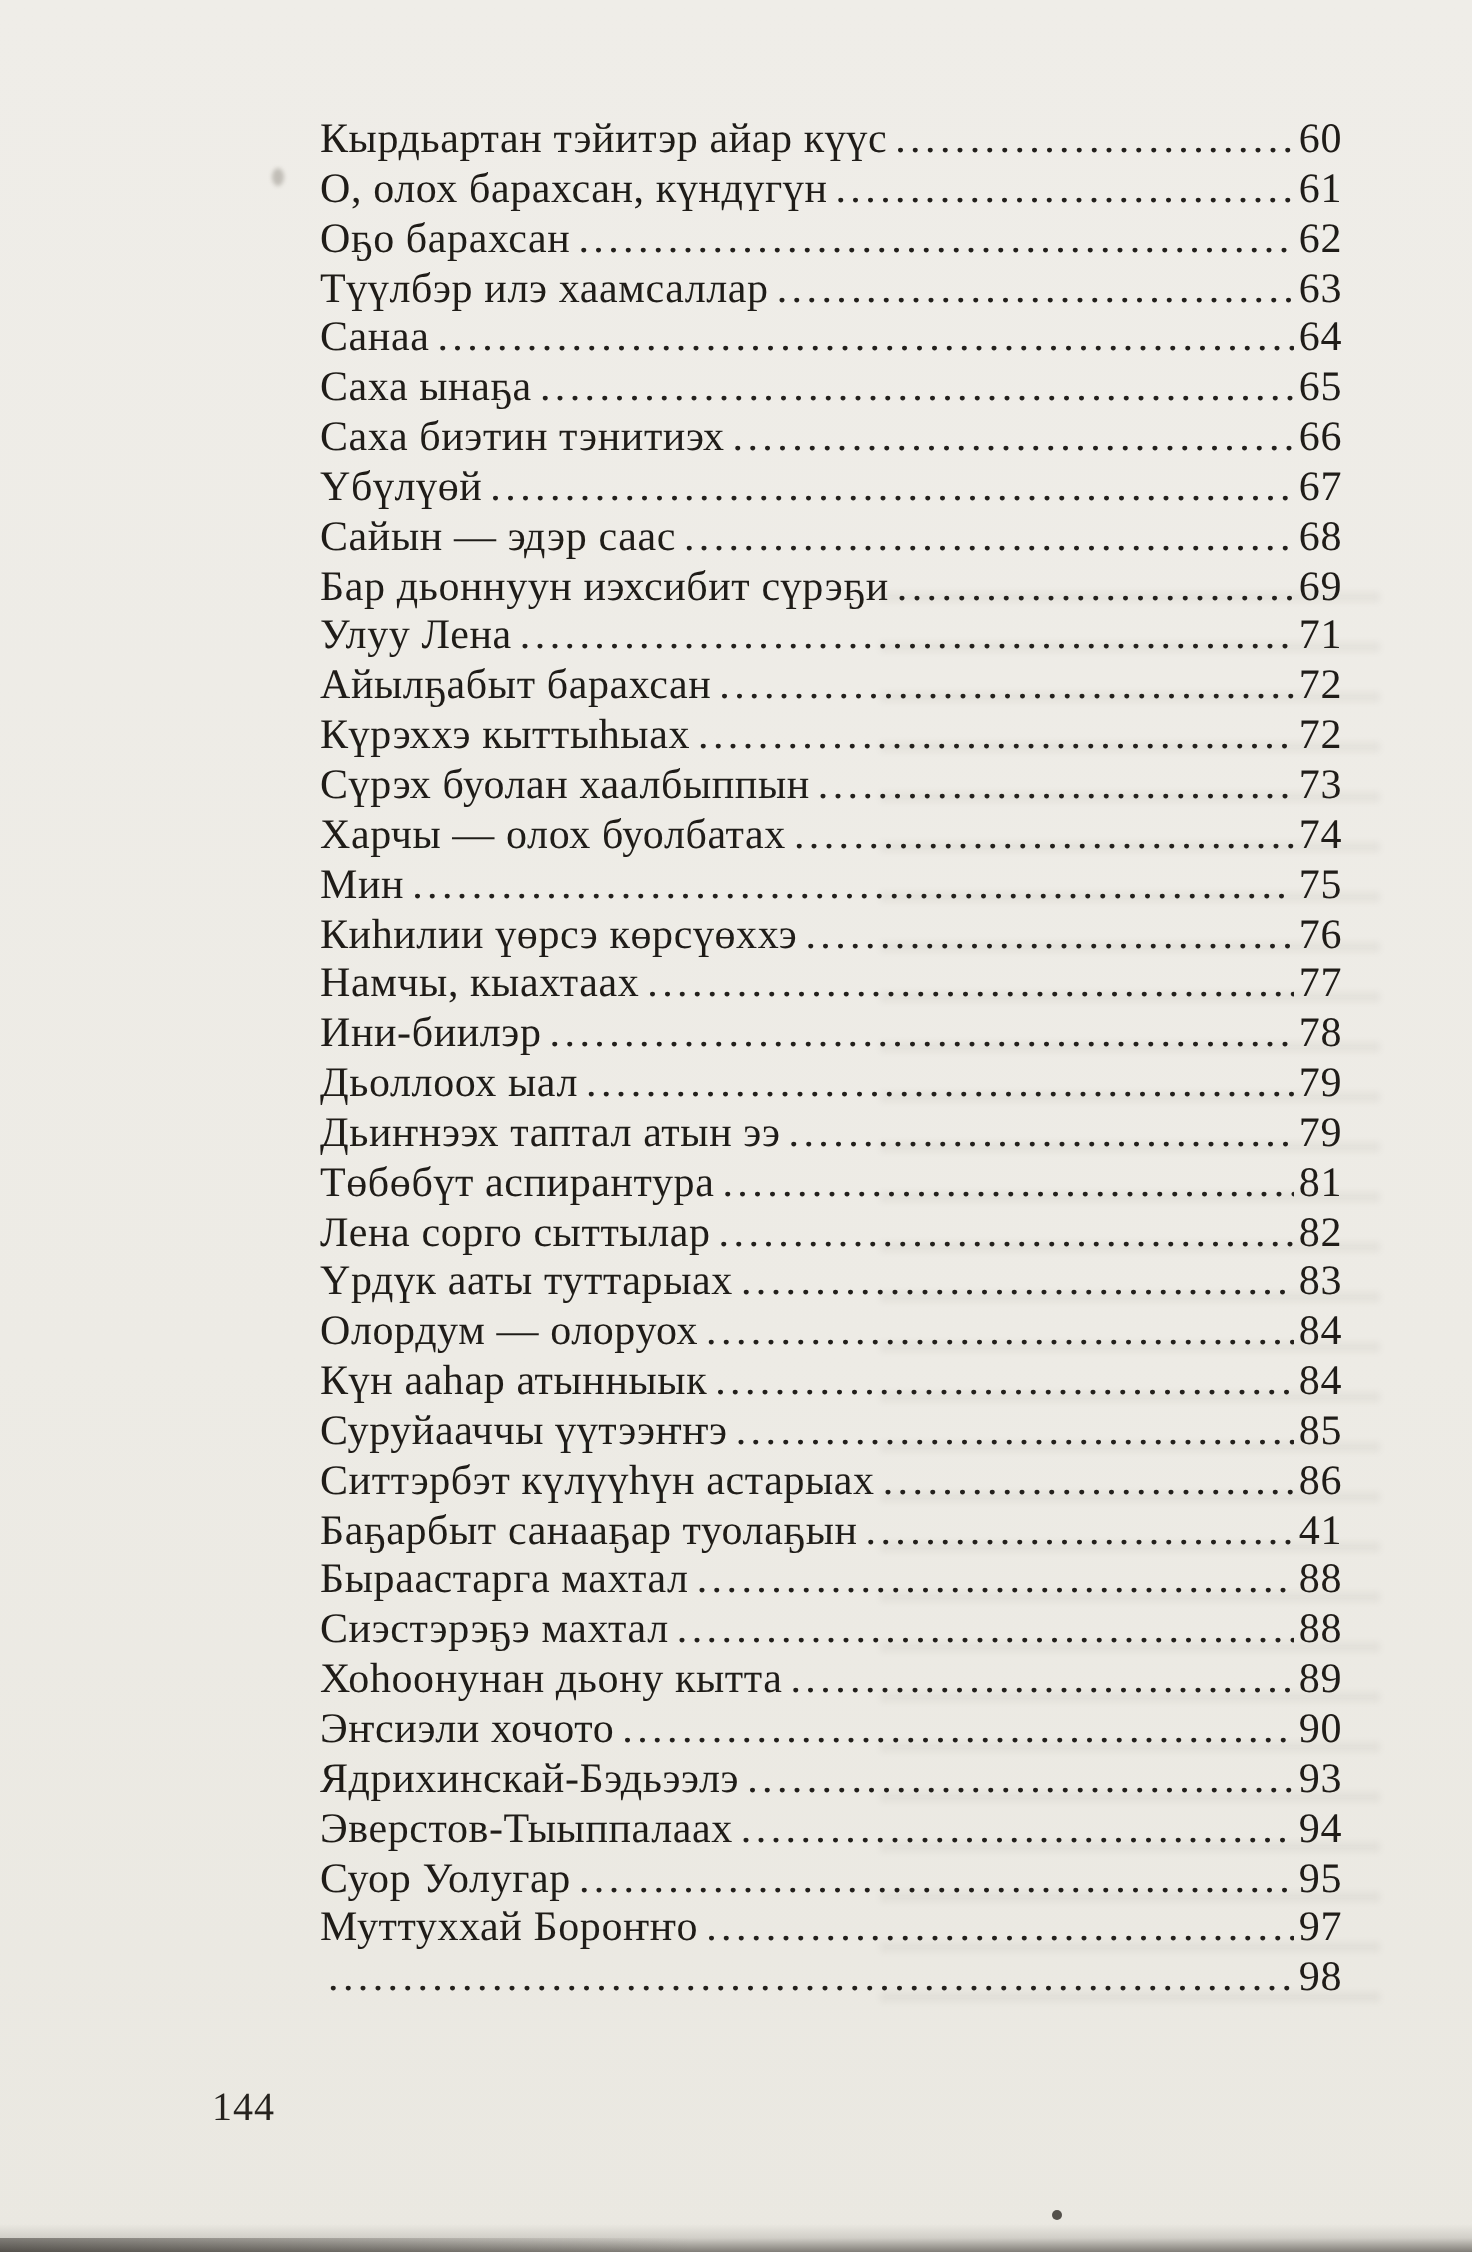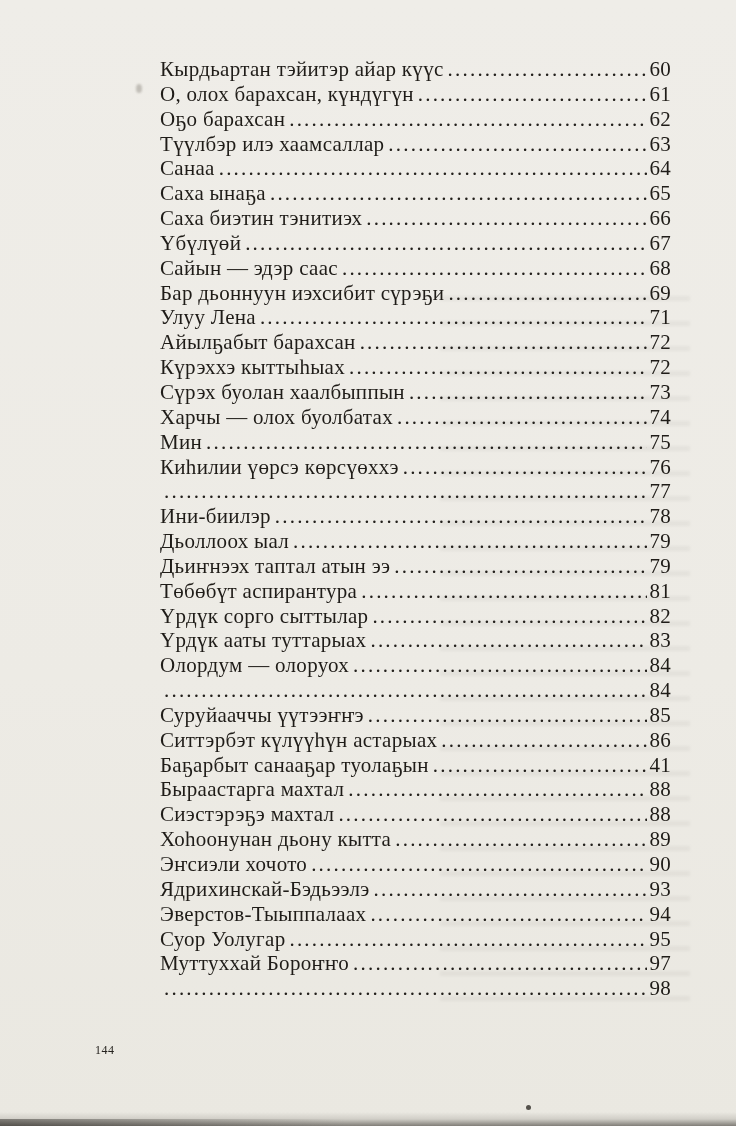--- a/index.html
+++ b/index.html
@@ -64,23 +64,23 @@
     content: "....................................................................................................";
     letter-spacing: 2.2px;
     color: #23201c;
   }
   .toc-page {
     flex: 0 0 auto;
     text-align: center;
   }
   .folio {
     position: absolute;
-    left: 95px;
+    left: 106px;
     top: 1043px;
-    font-size: 12px;
+    font-size: 20px;
     letter-spacing: 0.5px;
     color: #25221e;
   }
   
   .scan-edge-bottom {
     position: absolute;
     left: 0;
     bottom: 0;
     width: 100%;
     height: 14px;
@@ -208,20 +208,21 @@
     <span class="toc-title">Мин</span>
     <span class="toc-dots"></span>
     <span class="toc-page">75</span>
   </div>
       <div class="toc-row">
     <span class="toc-title">Киһилии үөрсэ көрсүөххэ</span>
     <span class="toc-dots"></span>
     <span class="toc-page">76</span>
   </div>
       <div class="toc-row">
+    <span class="toc-title">Намчы, кыахтаах</span>
     <span class="toc-dots"></span>
     <span class="toc-page">77</span>
   </div>
       <div class="toc-row">
     <span class="toc-title">Ини-биилэр</span>
     <span class="toc-dots"></span>
     <span class="toc-page">78</span>
   </div>
       <div class="toc-row">
     <span class="toc-title">Дьоллоох ыал</span>
@@ -232,35 +233,36 @@
     <span class="toc-title">Дьиҥнээх таптал атын ээ</span>
     <span class="toc-dots"></span>
     <span class="toc-page">79</span>
   </div>
       <div class="toc-row">
     <span class="toc-title">Төбөбүт аспирантура</span>
     <span class="toc-dots"></span>
     <span class="toc-page">81</span>
   </div>
       <div class="toc-row">
-    <span class="toc-title">Үрдүк сорго сыттылар</span>
+    <span class="toc-title">Лена сорго сыттылар</span>
     <span class="toc-dots"></span>
     <span class="toc-page">82</span>
   </div>
       <div class="toc-row">
     <span class="toc-title">Үрдүк ааты туттарыах</span>
     <span class="toc-dots"></span>
     <span class="toc-page">83</span>
   </div>
       <div class="toc-row">
     <span class="toc-title">Олордум — олоруох</span>
     <span class="toc-dots"></span>
     <span class="toc-page">84</span>
   </div>
       <div class="toc-row">
+    <span class="toc-title">Күн ааһар атынныык</span>
     <span class="toc-dots"></span>
     <span class="toc-page">84</span>
   </div>
       <div class="toc-row">
     <span class="toc-title">Суруйааччы үүтээҥҥэ</span>
     <span class="toc-dots"></span>
     <span class="toc-page">85</span>
   </div>
       <div class="toc-row">
     <span class="toc-title">Ситтэрбэт күлүүһүн астарыах</span>

